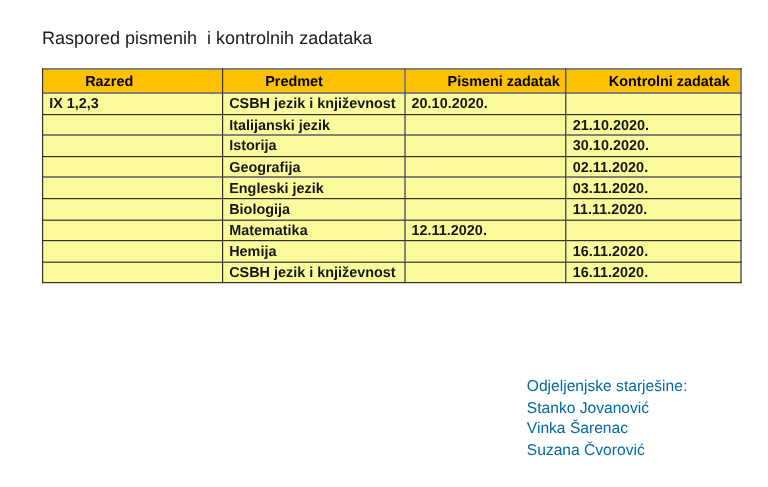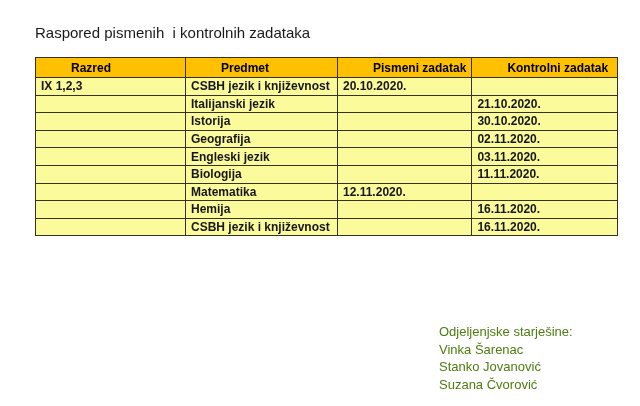--- a/index.html
+++ b/index.html
@@ -50,24 +50,24 @@
   }
   table.schedule td {
     background: #FBFB9B;
     color: #161616;
     height: 16.6px;
     font-weight: bold;
   }
   .signature {
     position: absolute;
     left: 439px;
-    top: 323px;
+    top: 313px;
     font-size: 13px;
     line-height: 17.6px;
-    color: #4d7c0f;
+    color: #0369a1;
   }
 </style>
 </head>
 <body>
 
 <div class="doc">
 
   <div class="title">Raspored pismenih  i kontrolnih zadataka</div>
 
   <table class="schedule">
@@ -138,18 +138,18 @@
         <td></td>
         <td>CSBH jezik i književnost</td>
         <td></td>
         <td>16.11.2020.</td>
       </tr>
     </tbody>
   </table>
 
   <div class="signature">
     <div>Odjeljenjske starješine:</div>
+    <div>Stanko Jovanović</div>
     <div>Vinka Šarenac</div>
-    <div>Stanko Jovanović</div>
     <div>Suzana Čvorović</div>
   </div>
 
 </div>
 
 </body></html>

